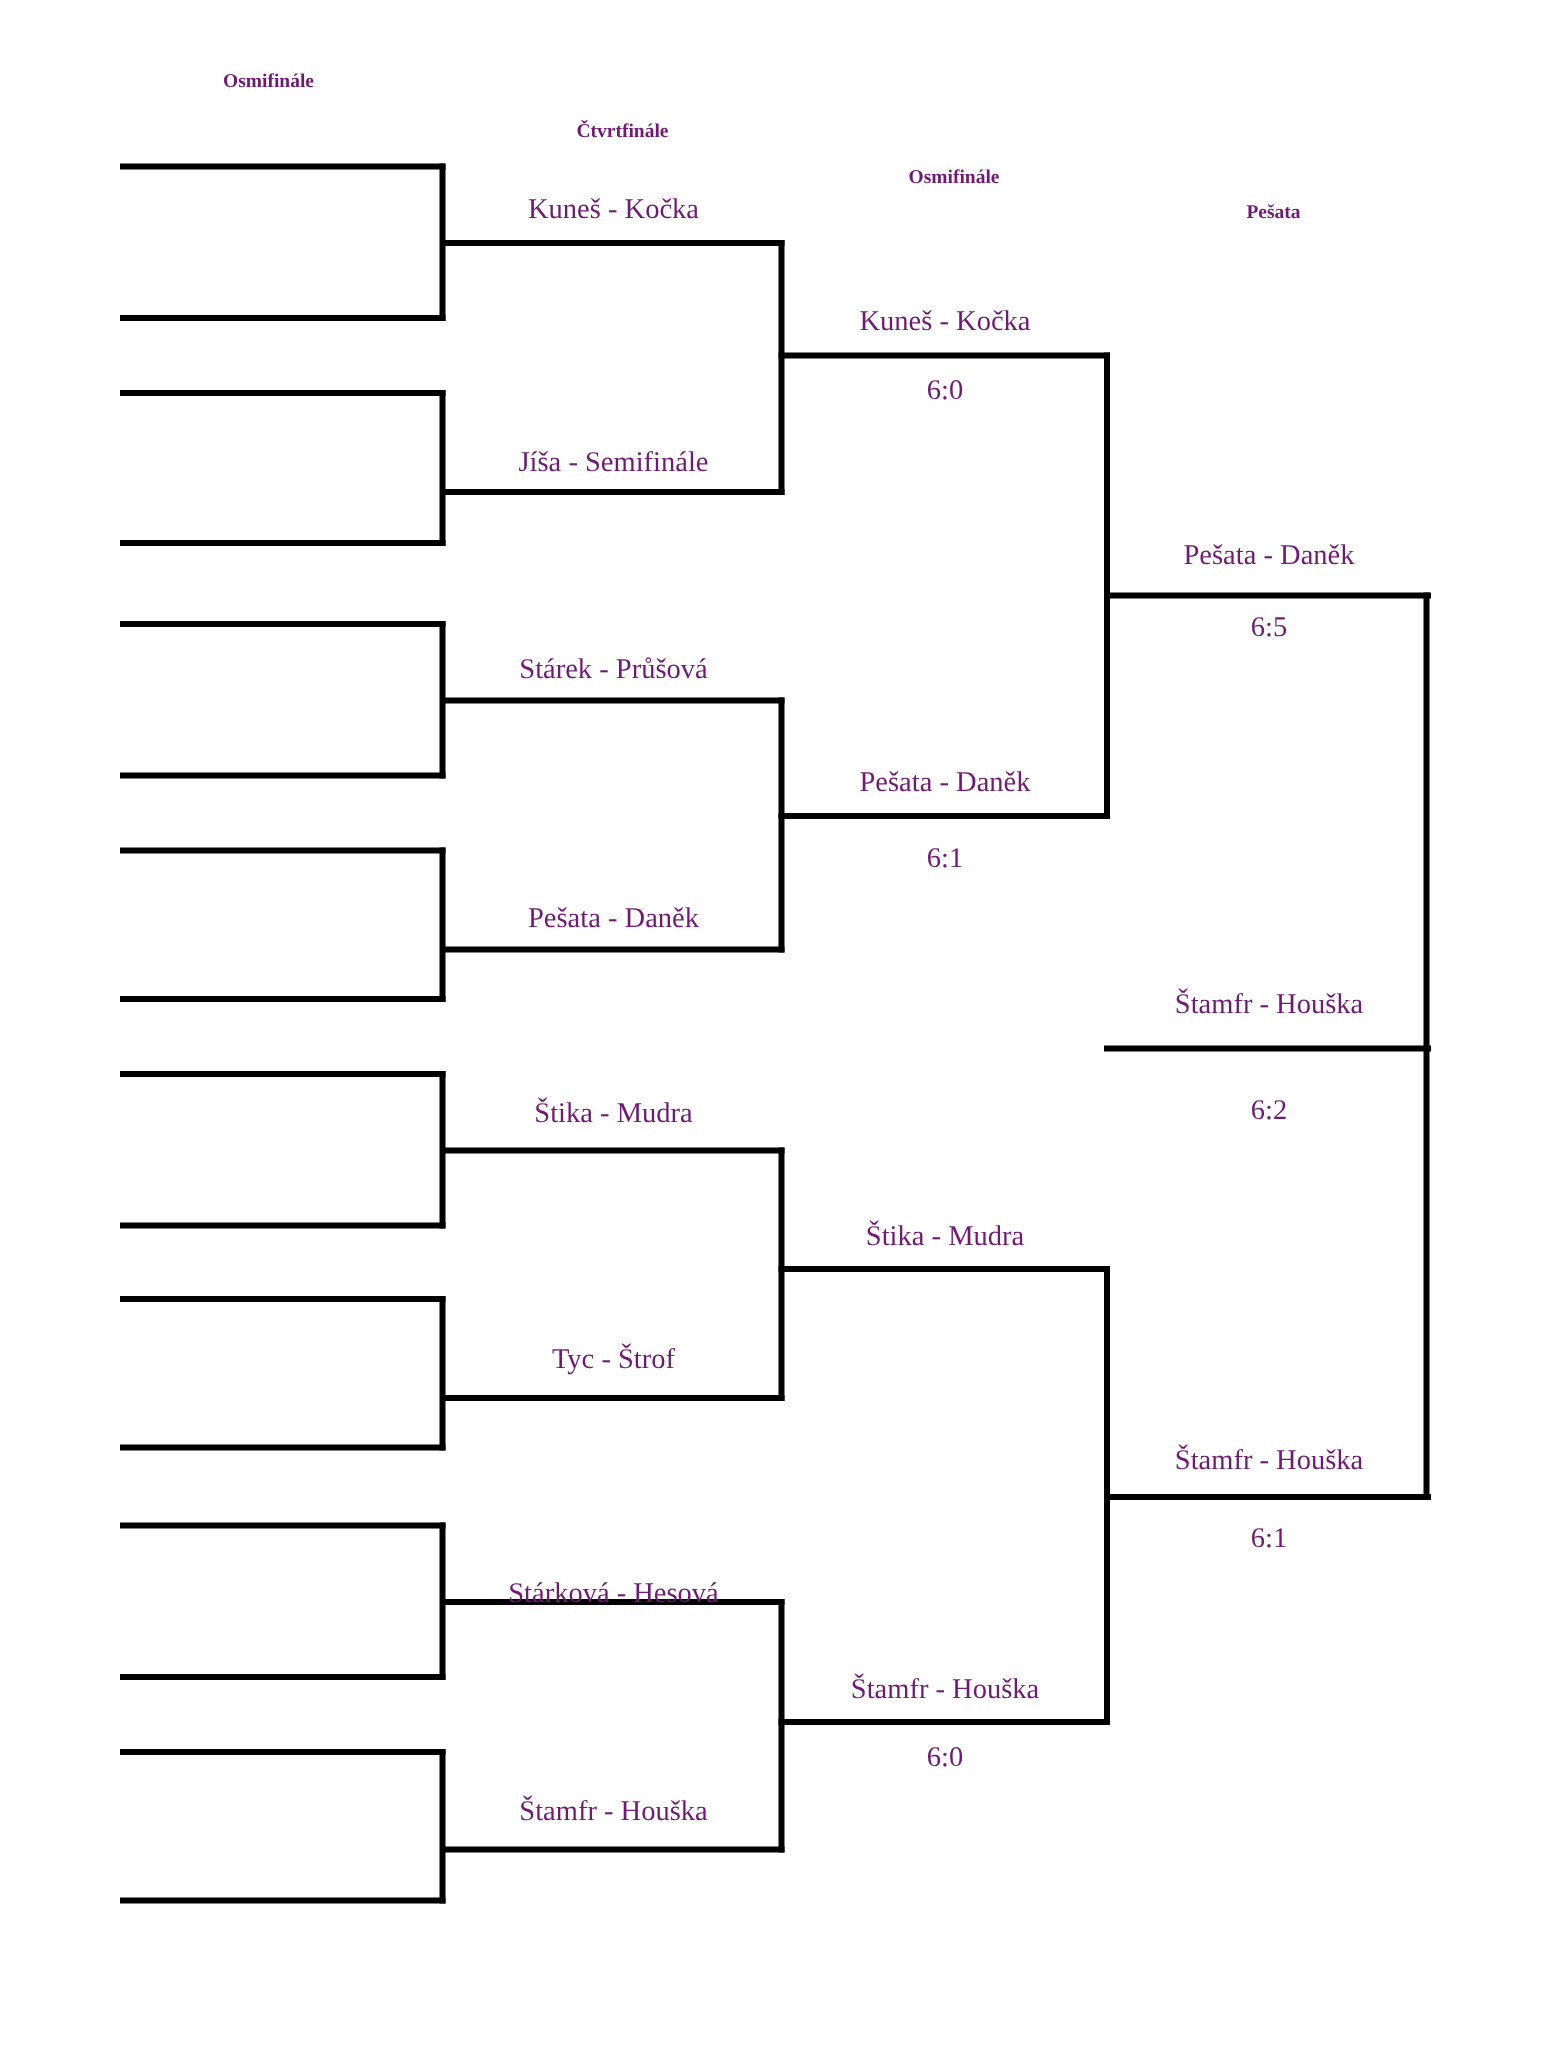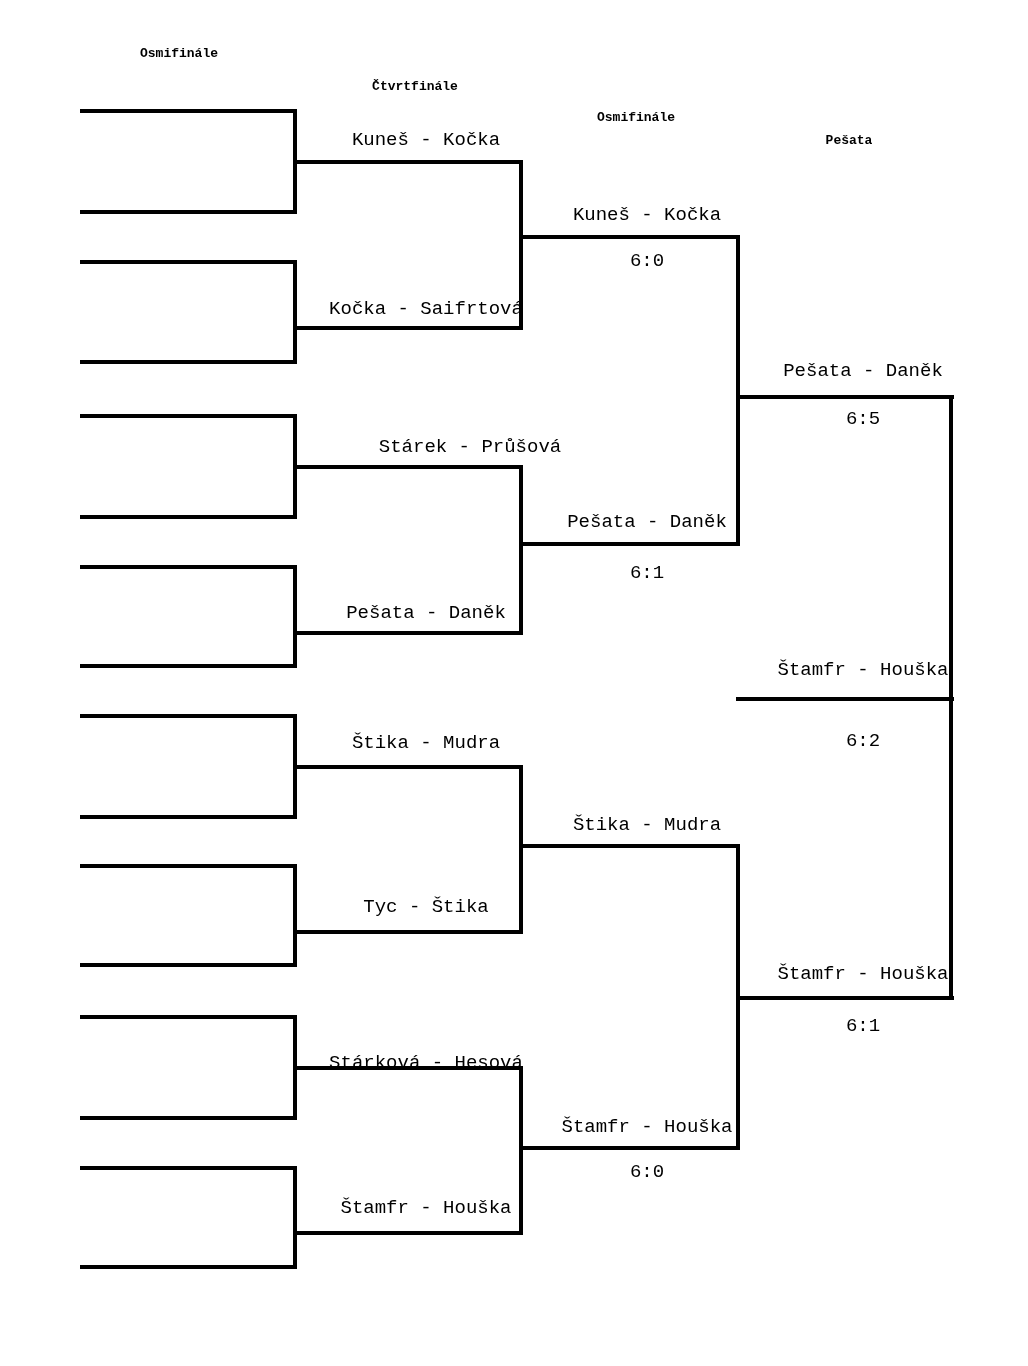--- a/index.html
+++ b/index.html
@@ -1,42 +1,41 @@
 <!DOCTYPE html>
 <html><head>
 <meta charset="utf-8">
 <style>
   html, body { margin: 0; padding: 0; background: #fff; }
   .bracket {
     position: relative;
     width: 964px;
     height: 1366px;
     background: #ffffff;
-    font-family: Liberation Mono, monospace;
-    color: #000000;
+    font-family: Liberation Serif, serif;
+    color: #701a75;
     overflow: hidden;
   }
   .h-line { position: absolute; height: 4px; background: #000; }
   .v-line { position: absolute; width: 4px; background: #000; }
   .round-header {
     position: absolute;
     width: 200px;
     text-align: center;
     font-size: 13px;
     font-weight: bold;
     line-height: 16px;
     white-space: nowrap;
   }
   .team-label, .score-label {
     position: absolute;
     text-align: center;
     font-size: 19px;
     line-height: 26px;
     white-space: nowrap;
-    padding-left: 17px;
   }
   .qf-label   { left: 294px; width: 230px; }
   .sf-label   { left: 520px; width: 220px; }
   .fin-label  { left: 738px; width: 216px; }
 </style>
 </head>
 <body>
 
 <div class="bracket">
 
@@ -79,25 +78,25 @@
   <div class="h-line" style="left:295px; top:930px;  width:228px;"></div>
   <div class="h-line" style="left:295px; top:1066px; width:228px;"></div>
   <div class="h-line" style="left:295px; top:1231px; width:228px;"></div>
 
   <div class="v-line" style="left:519px; top:160px;  height:170px;"></div>
   <div class="v-line" style="left:519px; top:465px;  height:170px;"></div>
   <div class="v-line" style="left:519px; top:765px;  height:169px;"></div>
   <div class="v-line" style="left:519px; top:1066px; height:169px;"></div>
 
   <div class="team-label qf-label" style="top:127px;">Kuneš - Kočka</div>
-  <div class="team-label qf-label" style="top:296px;">Kočka - Saifrtová</div>
-  <div class="team-label qf-label" style="top:434px;margin-left:44px;">Stárek - Průšová</div>
+  <div class="team-label qf-label" style="top:296px;">Jíša - Semifinále</div>
+  <div class="team-label qf-label" style="top:434px;">Stárek - Průšová</div>
   <div class="team-label qf-label" style="top:600px;">Pešata - Daněk</div>
   <div class="team-label qf-label" style="top:730px;">Štika - Mudra</div>
-  <div class="team-label qf-label" style="top:894px;">Tyc - Štika</div>
+  <div class="team-label qf-label" style="top:894px;">Tyc - Štrof</div>
   <div class="team-label qf-label" style="top:1030px;margin-top:20px;">Stárková - Hesová</div>
   <div class="team-label qf-label" style="top:1195px;">Štamfr - Houška</div>
 
   <div class="h-line" style="left:519px; top:235px;  width:221px;"></div>
   <div class="h-line" style="left:519px; top:542px;  width:221px;"></div>
   <div class="h-line" style="left:519px; top:844px;  width:221px;"></div>
   <div class="h-line" style="left:519px; top:1146px; width:221px;"></div>
 
   <div class="v-line" style="left:736px; top:235px; height:311px;"></div>
   <div class="v-line" style="left:736px; top:844px; height:306px;"></div>

